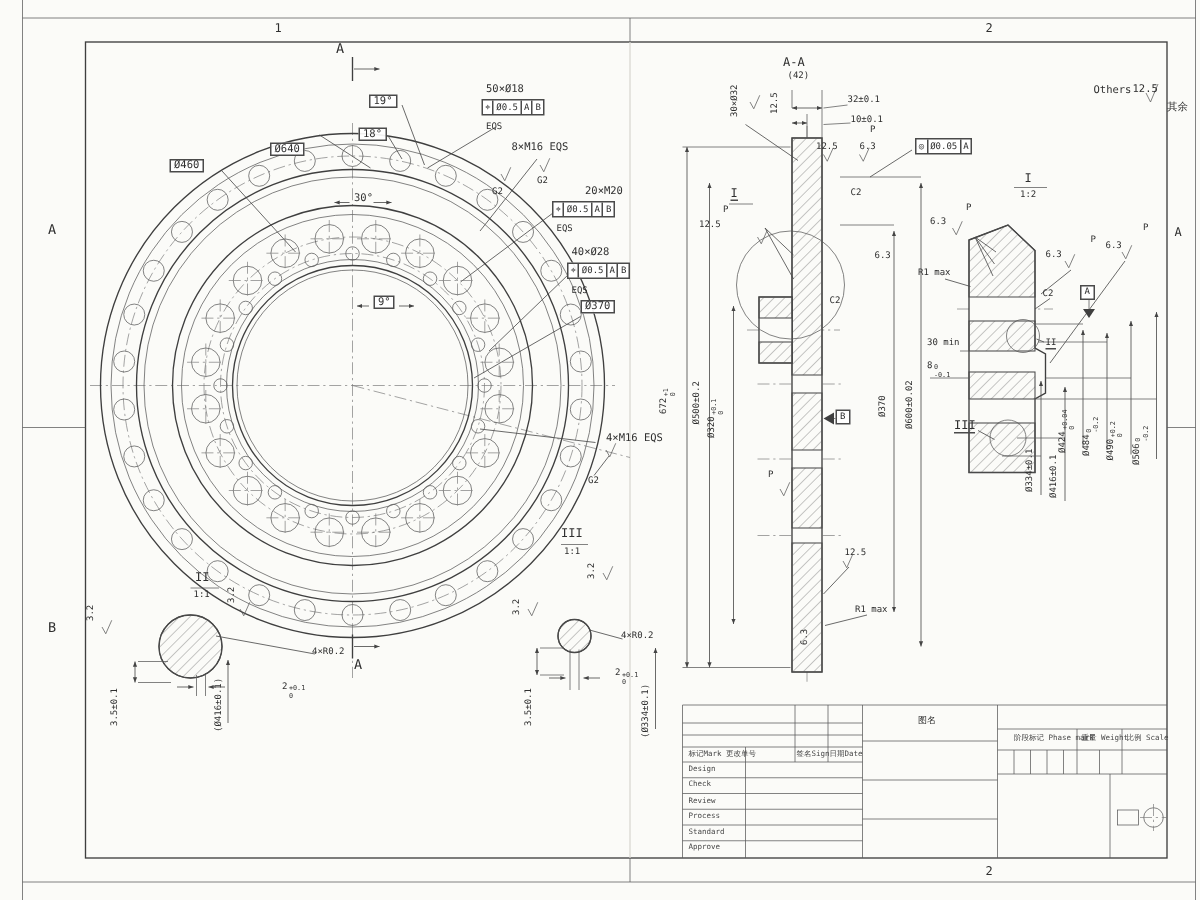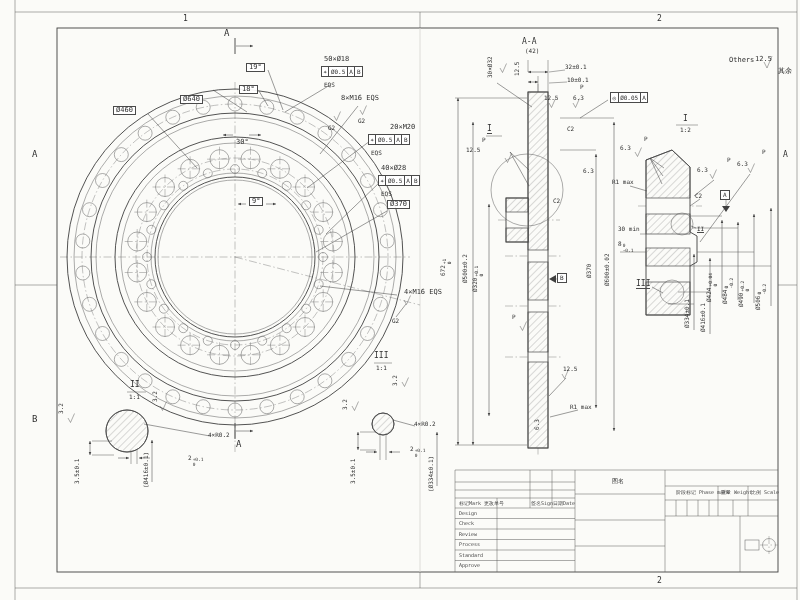--- a/index.html
+++ b/index.html
@@ -286,21 +286,21 @@
   <span>Ø0.05</span>
   <span>A</span>
 </div>
 
 <span class="t t9" style="left:224px;top:29px">A</span>
 <span class="t t9" style="left:236px;top:440px">A</span>
 <span class="t bx" style="left:246px;top:63px">19°</span>
 <span class="t bx" style="left:239px;top:85px">18°</span>
 <span class="t bx" style="left:180px;top:95px">Ø640</span>
 <span class="t bx" style="left:113px;top:106px">Ø460</span>
-<span class="t" style="left:236px;top:139px">30°</span>
+<span class="t" style="left:236px;top:129px">30°</span>
 <span class="t bx" style="left:249px;top:197px">9°</span>
 
 <span class="t" style="left:324px;top:56px">50×Ø18</span>
 <div class="fcf" style="left:321px;top:66px">
   <span>⌖</span>
   <span>Ø0.5</span>
   <span>A</span>
   <span>B</span>
 </div>
 <span class="t t6" style="left:324px;top:82px">EQS</span>

